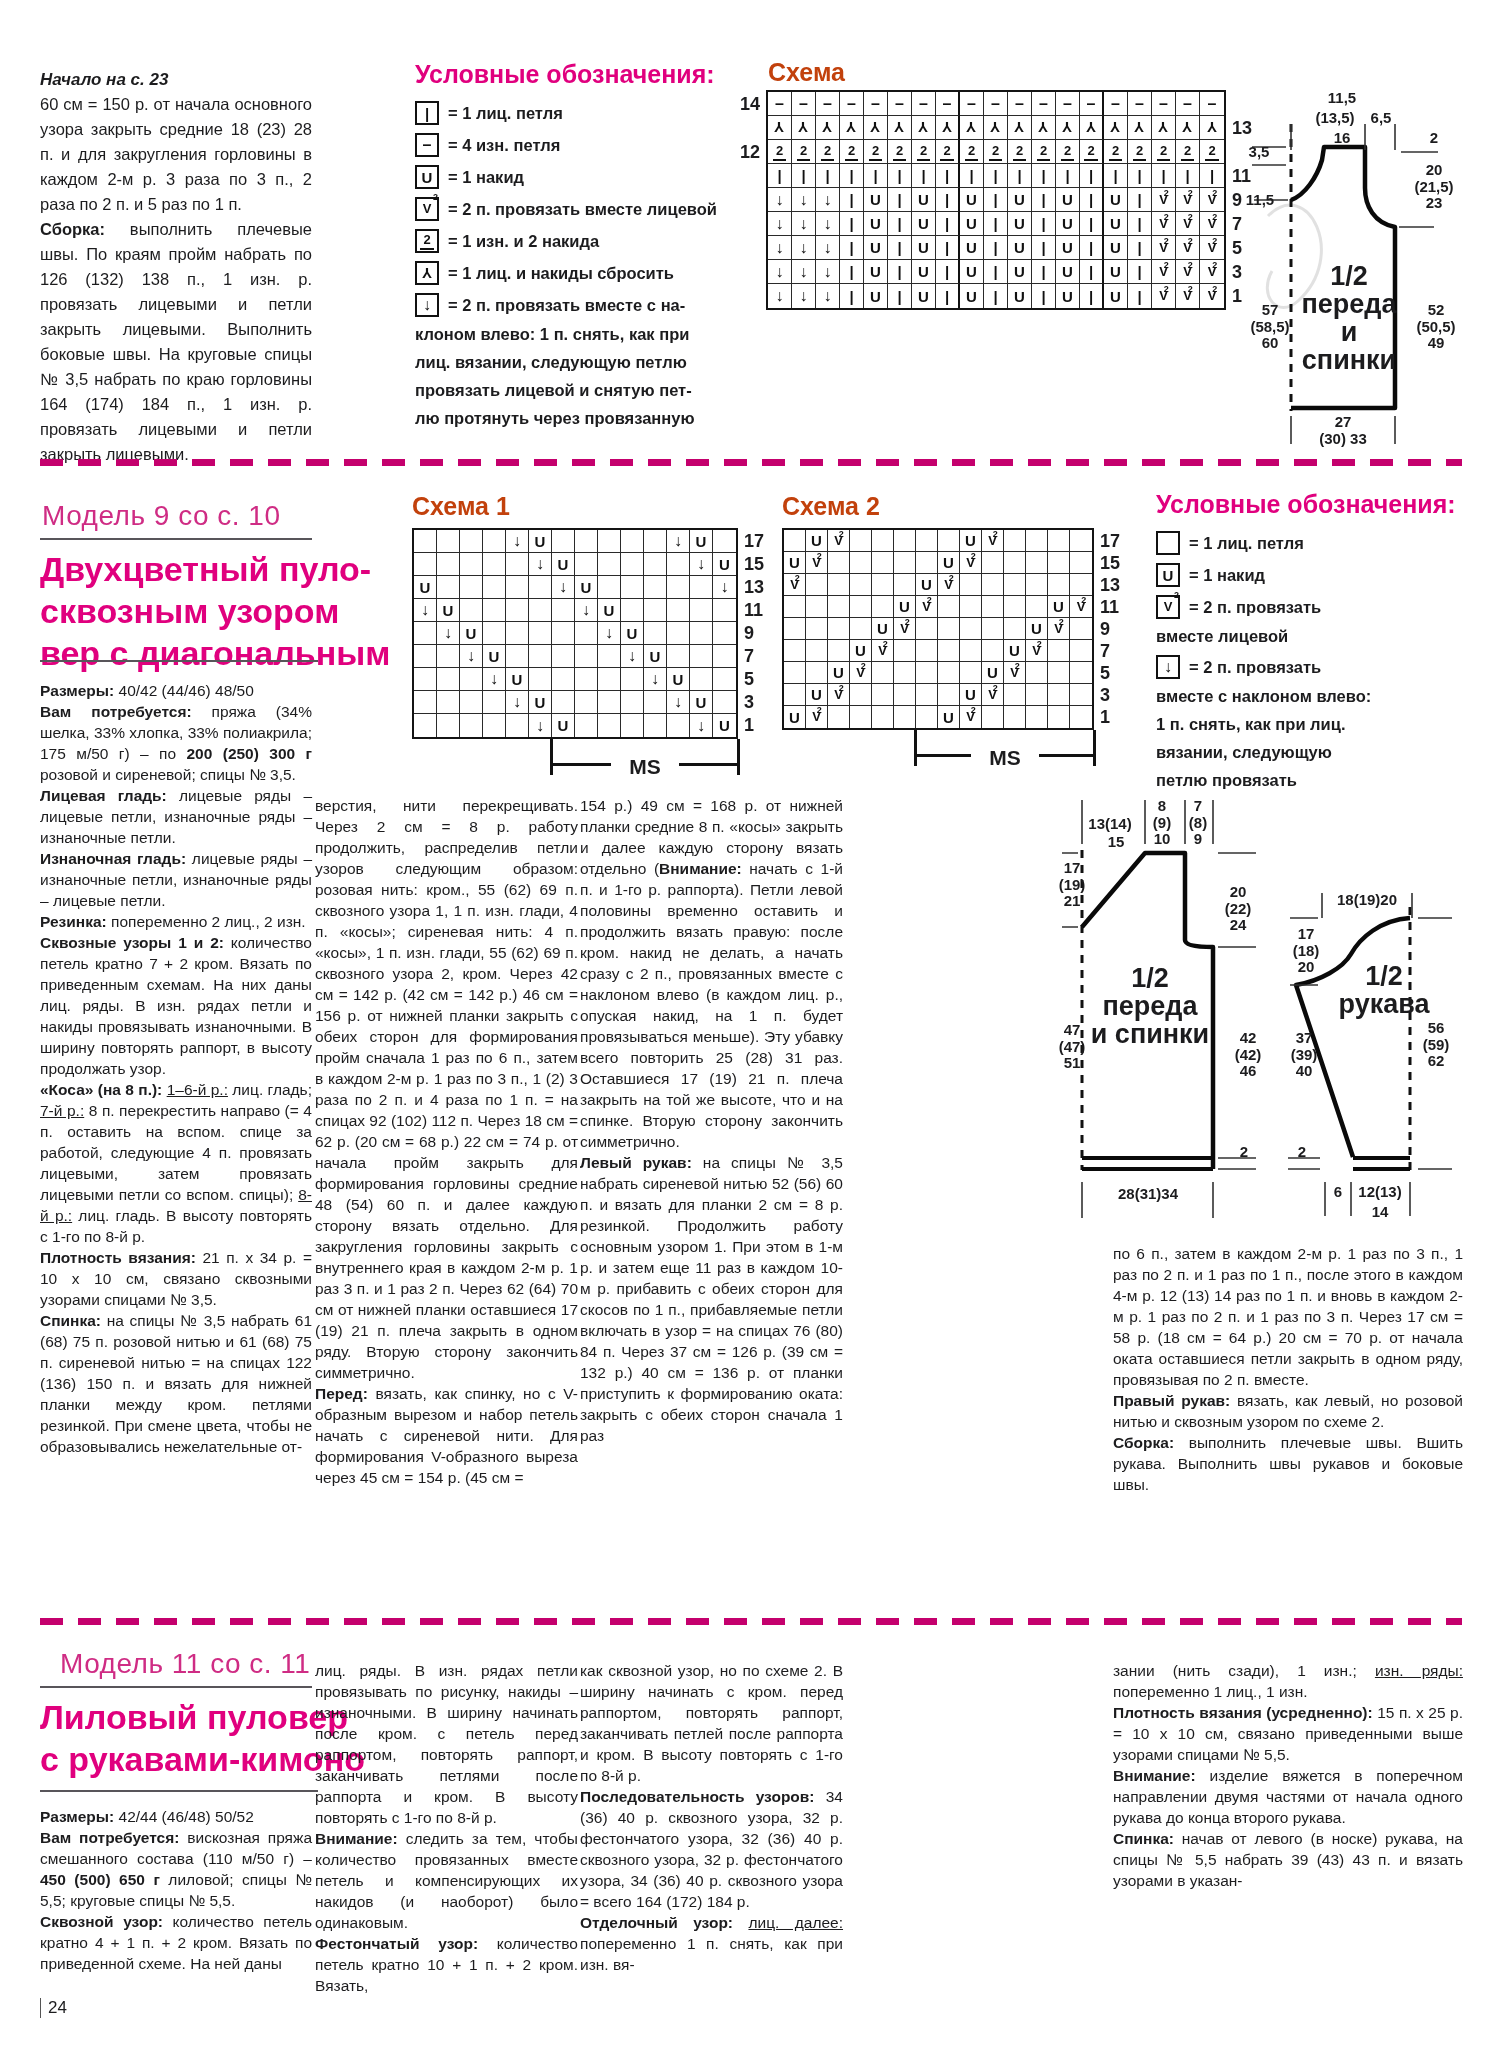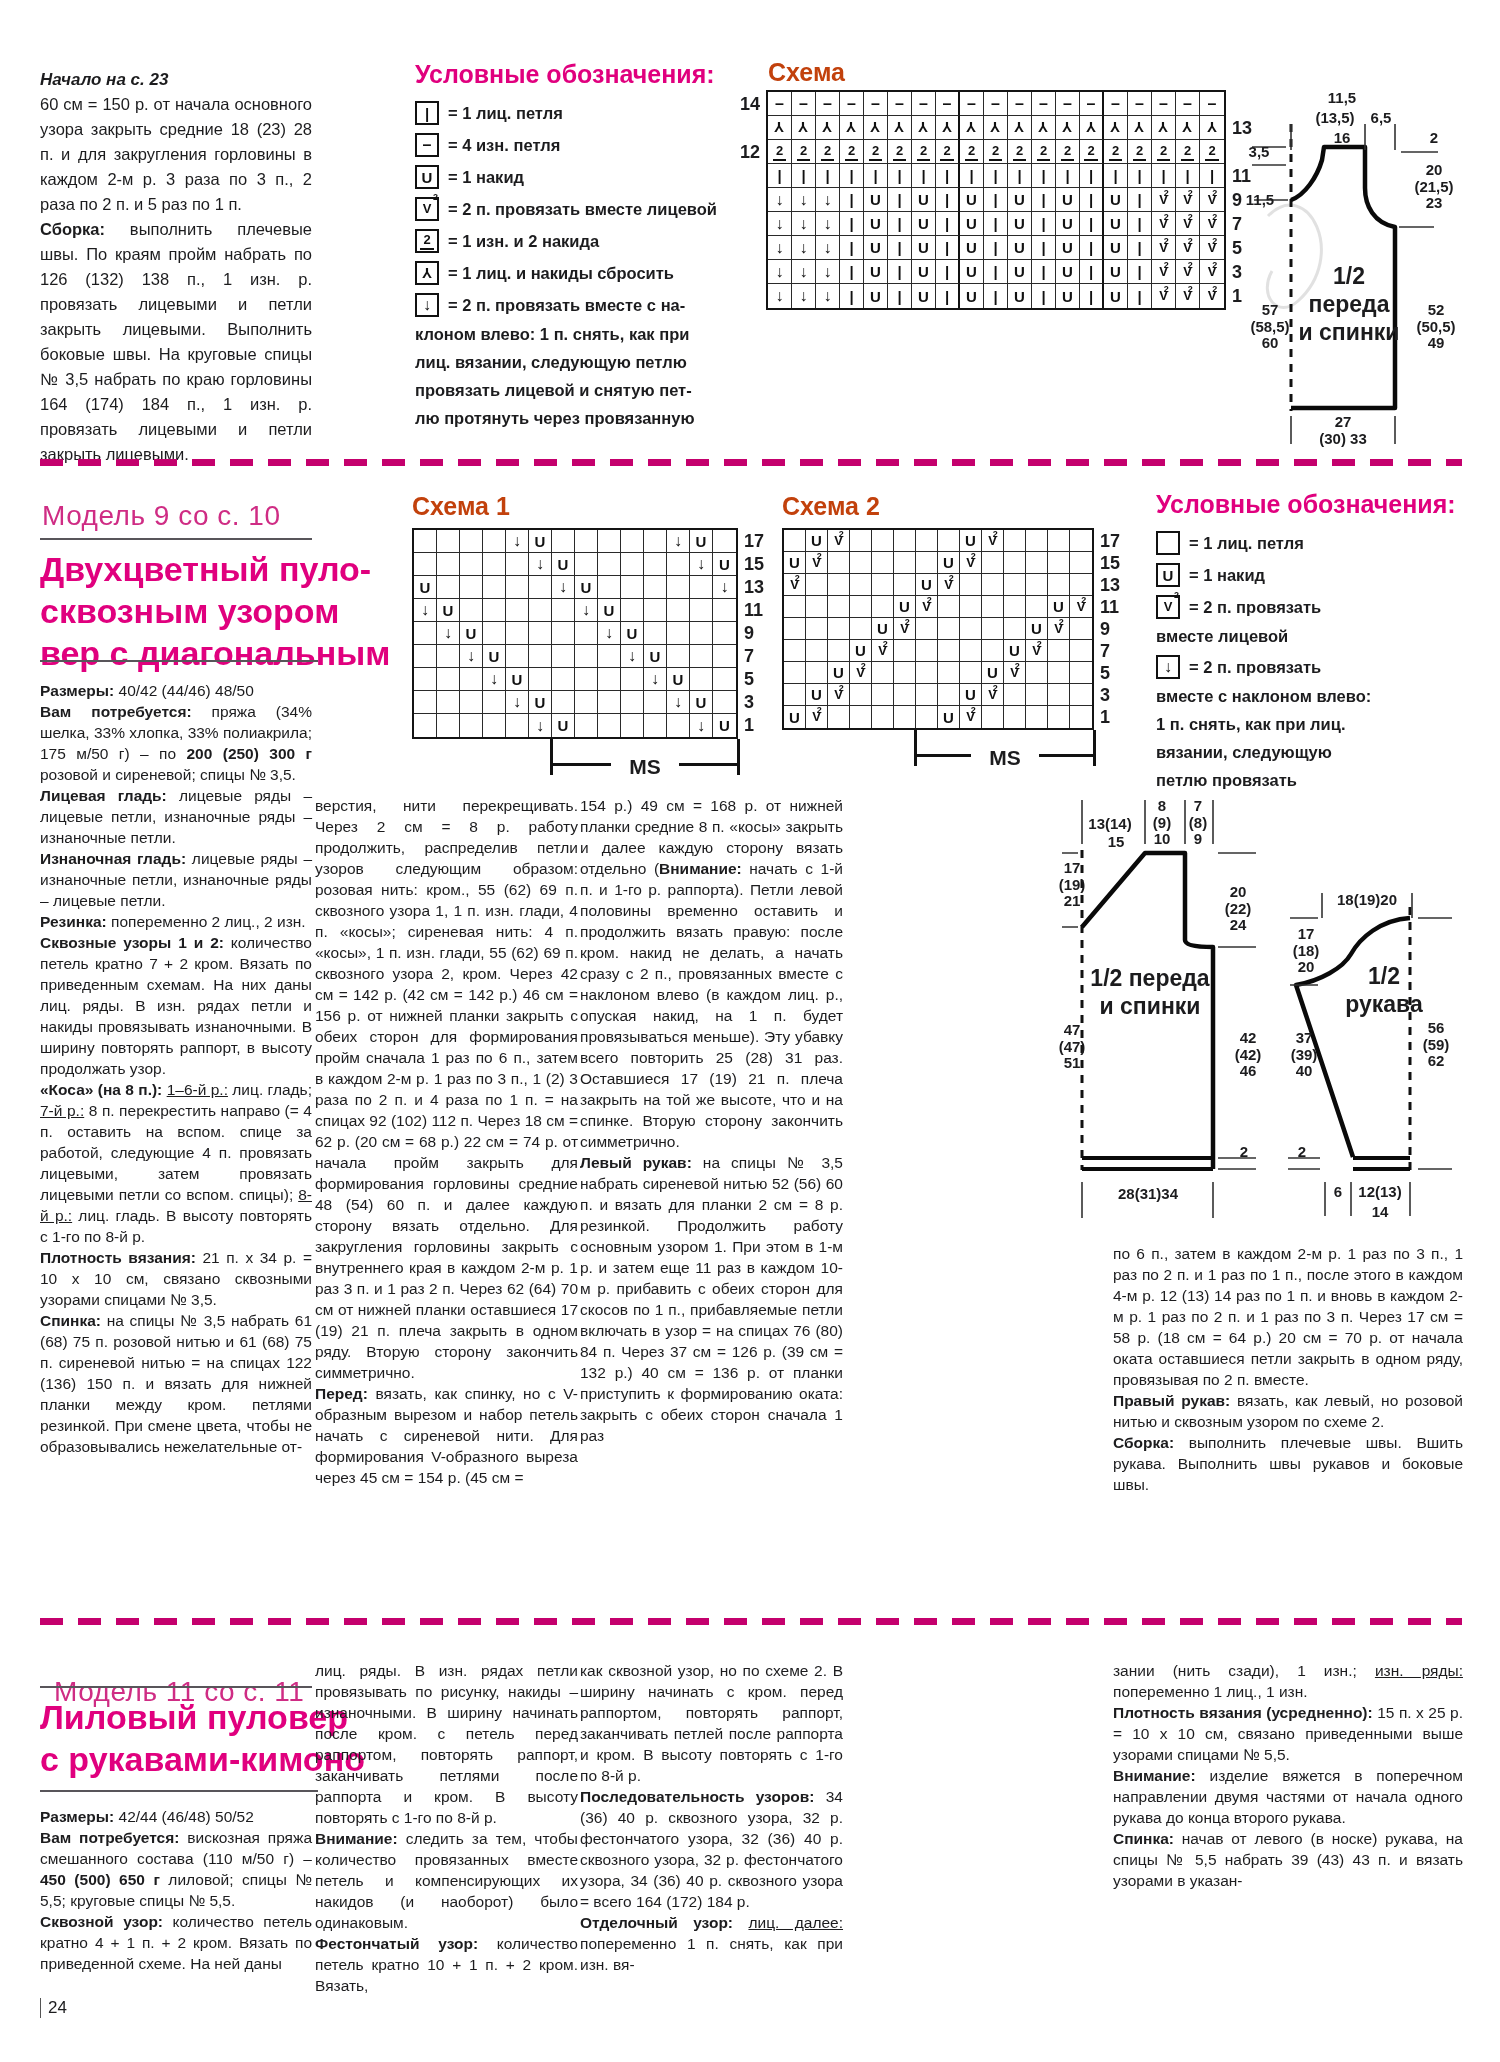--- a/index.html
+++ b/index.html
@@ -38,21 +38,21 @@
   .ms .ms-line{position:absolute;bottom:9px;height:3px;background:#111;width:calc(50% - 34px);}
   .ms .ms-line.l{left:0;} .ms .ms-line.r{right:0;}
   .ms .ms-label{position:absolute;left:0;right:0;bottom:-4px;text-align:center;font-size:21px;font-weight:bold;}
   .legend{position:absolute;}
   .legend-title{font-size:25px;font-weight:bold;color:#e0007e;margin-bottom:12px;}
   .leg-row{display:flex;align-items:center;gap:9px;margin-bottom:8px;font-size:16.5px;font-weight:bold;}
   .leg-wrap{font-size:16.5px;font-weight:bold;margin:-2px 0 8px 0;line-height:22px;}
   .diag{position:absolute;}
   .diag svg{position:absolute;left:0;top:0;}
   .dlabel{position:absolute;font-size:15px;font-weight:bold;line-height:16.5px;text-align:center;white-space:pre-line;}
-  .dlabel.big{font-size:23px;line-height:28px;}
+  .dlabel.big{font-size:27px;line-height:28px;}
   .pagenum{position:absolute;font-size:17px;border-left:1.5px solid #555;padding-left:7px;}
 </style>
 </head>
 <body>
 
 <div class="page">
 
   <div class="abs top-left" style="left:40px;top:70px;width:272px;">
     <div class="lead">Начало на с. 23</div>
     <div class="body-top">
@@ -1399,21 +1399,21 @@
   </div>
 
   <div class="abs body-col" style="left:1113px;top:1243px;width:350px;">
       <p><span>по 6 п., затем в каждом 2-м р. 1 раз по 3 п., 1 раз по 2 п. и 1 раз по 1 п., после этого в каждом 4-м р. 12 (13) 14 раз по 1 п. и вновь в каждом 2-м р. 1 раз по 2 п. и 1 раз по 3 п. Через 17 см = 58 р. (18 см = 64 р.) 20 см = 70 р. от начала оката оставшиеся петли закрыть в одном ряду, провязывая по 2 п. вместе.</span></p>
       <p><span class="b">Правый рукав:</span><span> вязать, как левый, но розовой нитью и сквозным узором по схеме 2.</span></p>
       <p><span class="b">Сборка:</span><span> выполнить плечевые швы. Вшить рукава. Выполнить швы рукавов и боковые швы.</span></p>
     </div>
 
   <div class="sep" style="left:40px;top:1618px;width:1422px;"></div>
 
-  <div class="abs kicker" style="left:54px;top:1648px;margin-top:28px;">Модель 11 со с. 11</div>
+  <div class="abs kicker" style="left:60px;top:1648px;">Модель 11 со с. 11</div>
   <div class="rule" style="left:40px;top:1686px;width:272px;"></div>
   <div class="abs" style="left:40px;top:1696px;width:360px;">
     <div class="mtitle">Лиловый пуловер</div>
     <div class="mtitle">с рукавами-кимоно</div>
   </div>
   <div class="rule" style="left:40px;top:1790px;width:278px;"></div>
 
   <div class="abs body-col" style="left:40px;top:1806px;width:272px;">
       <p><span class="b">Размеры:</span><span> 42/44 (46/48) 50/52</span></p>
       <p><span class="b">Вам потребуется:</span><span> вискозная пряжа смешанного состава (110 м/50 г) – </span><span class="b">450 (500) 650 г</span><span> лиловой; спицы № 5,5; круговые спицы № 5,5.</span></p>

